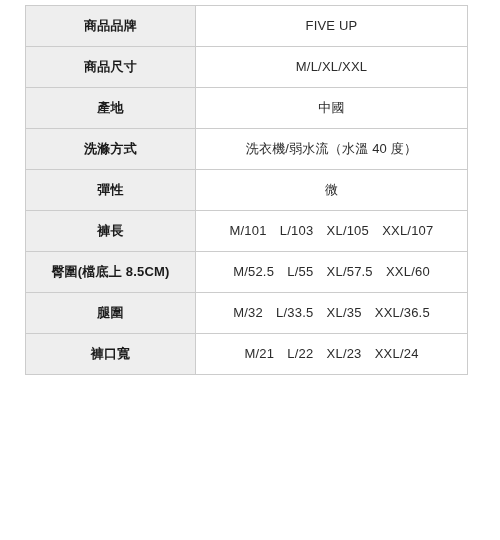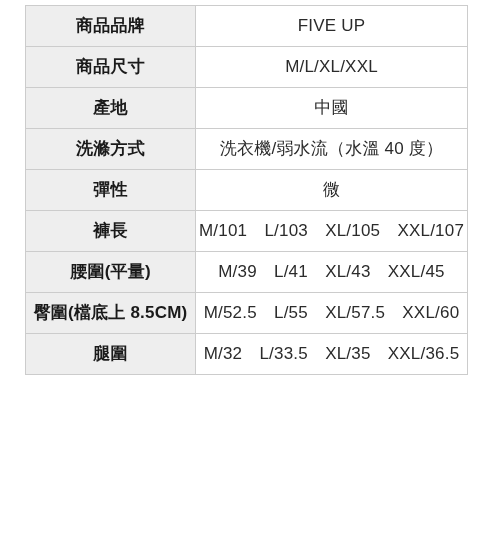--- a/index.html
+++ b/index.html
@@ -33,21 +33,21 @@
   table.spec-table col.col-label { width: 170px; }
   table.spec-table col.col-value { width: 272px; }
 
   table.spec-table tr { height: 41px; }
 
   table.spec-table td {
     border-right: 1px solid #cccccc;
     border-bottom: 1px solid #cccccc;
     padding: 0;
     vertical-align: middle;
-    font-size: 17px;
+    font-size: 13px;
     line-height: 1.35;
   }
 
   td.cell-label {
     background: #eeeeee;
     text-align: center;
     font-weight: bold;
     color: #1a1a1a;
     letter-spacing: 0.2px;
   }
@@ -118,37 +118,37 @@
         <tr>
           <td class="cell-label">
             <span class="label-text">褲長</span>
           </td>
           <td class="cell-value">
             <span class="value-text">M/101　L/103　XL/105　XXL/107</span>
           </td>
         </tr>
         <tr>
           <td class="cell-label">
-            <span class="label-text">腰圍(平量)</span>
-          </td>
-          <td class="cell-value">
-            <span class="value-text">M/39　L/41　XL/43　XXL/45</span>
-          </td>
-        </tr>
-        <tr>
-          <td class="cell-label">
             <span class="label-text">臀圍(檔底上 8.5CM)</span>
           </td>
           <td class="cell-value">
             <span class="value-text">M/52.5　L/55　XL/57.5　XXL/60</span>
           </td>
         </tr>
         <tr>
           <td class="cell-label">
             <span class="label-text">腿圍</span>
           </td>
           <td class="cell-value">
             <span class="value-text">M/32　L/33.5　XL/35　XXL/36.5</span>
           </td>
         </tr>
+        <tr>
+          <td class="cell-label">
+            <span class="label-text">褲口寬</span>
+          </td>
+          <td class="cell-value">
+            <span class="value-text">M/21　L/22　XL/23　XXL/24</span>
+          </td>
+        </tr>
       </tbody>
   </table>
 </div>
 
 </body></html>

